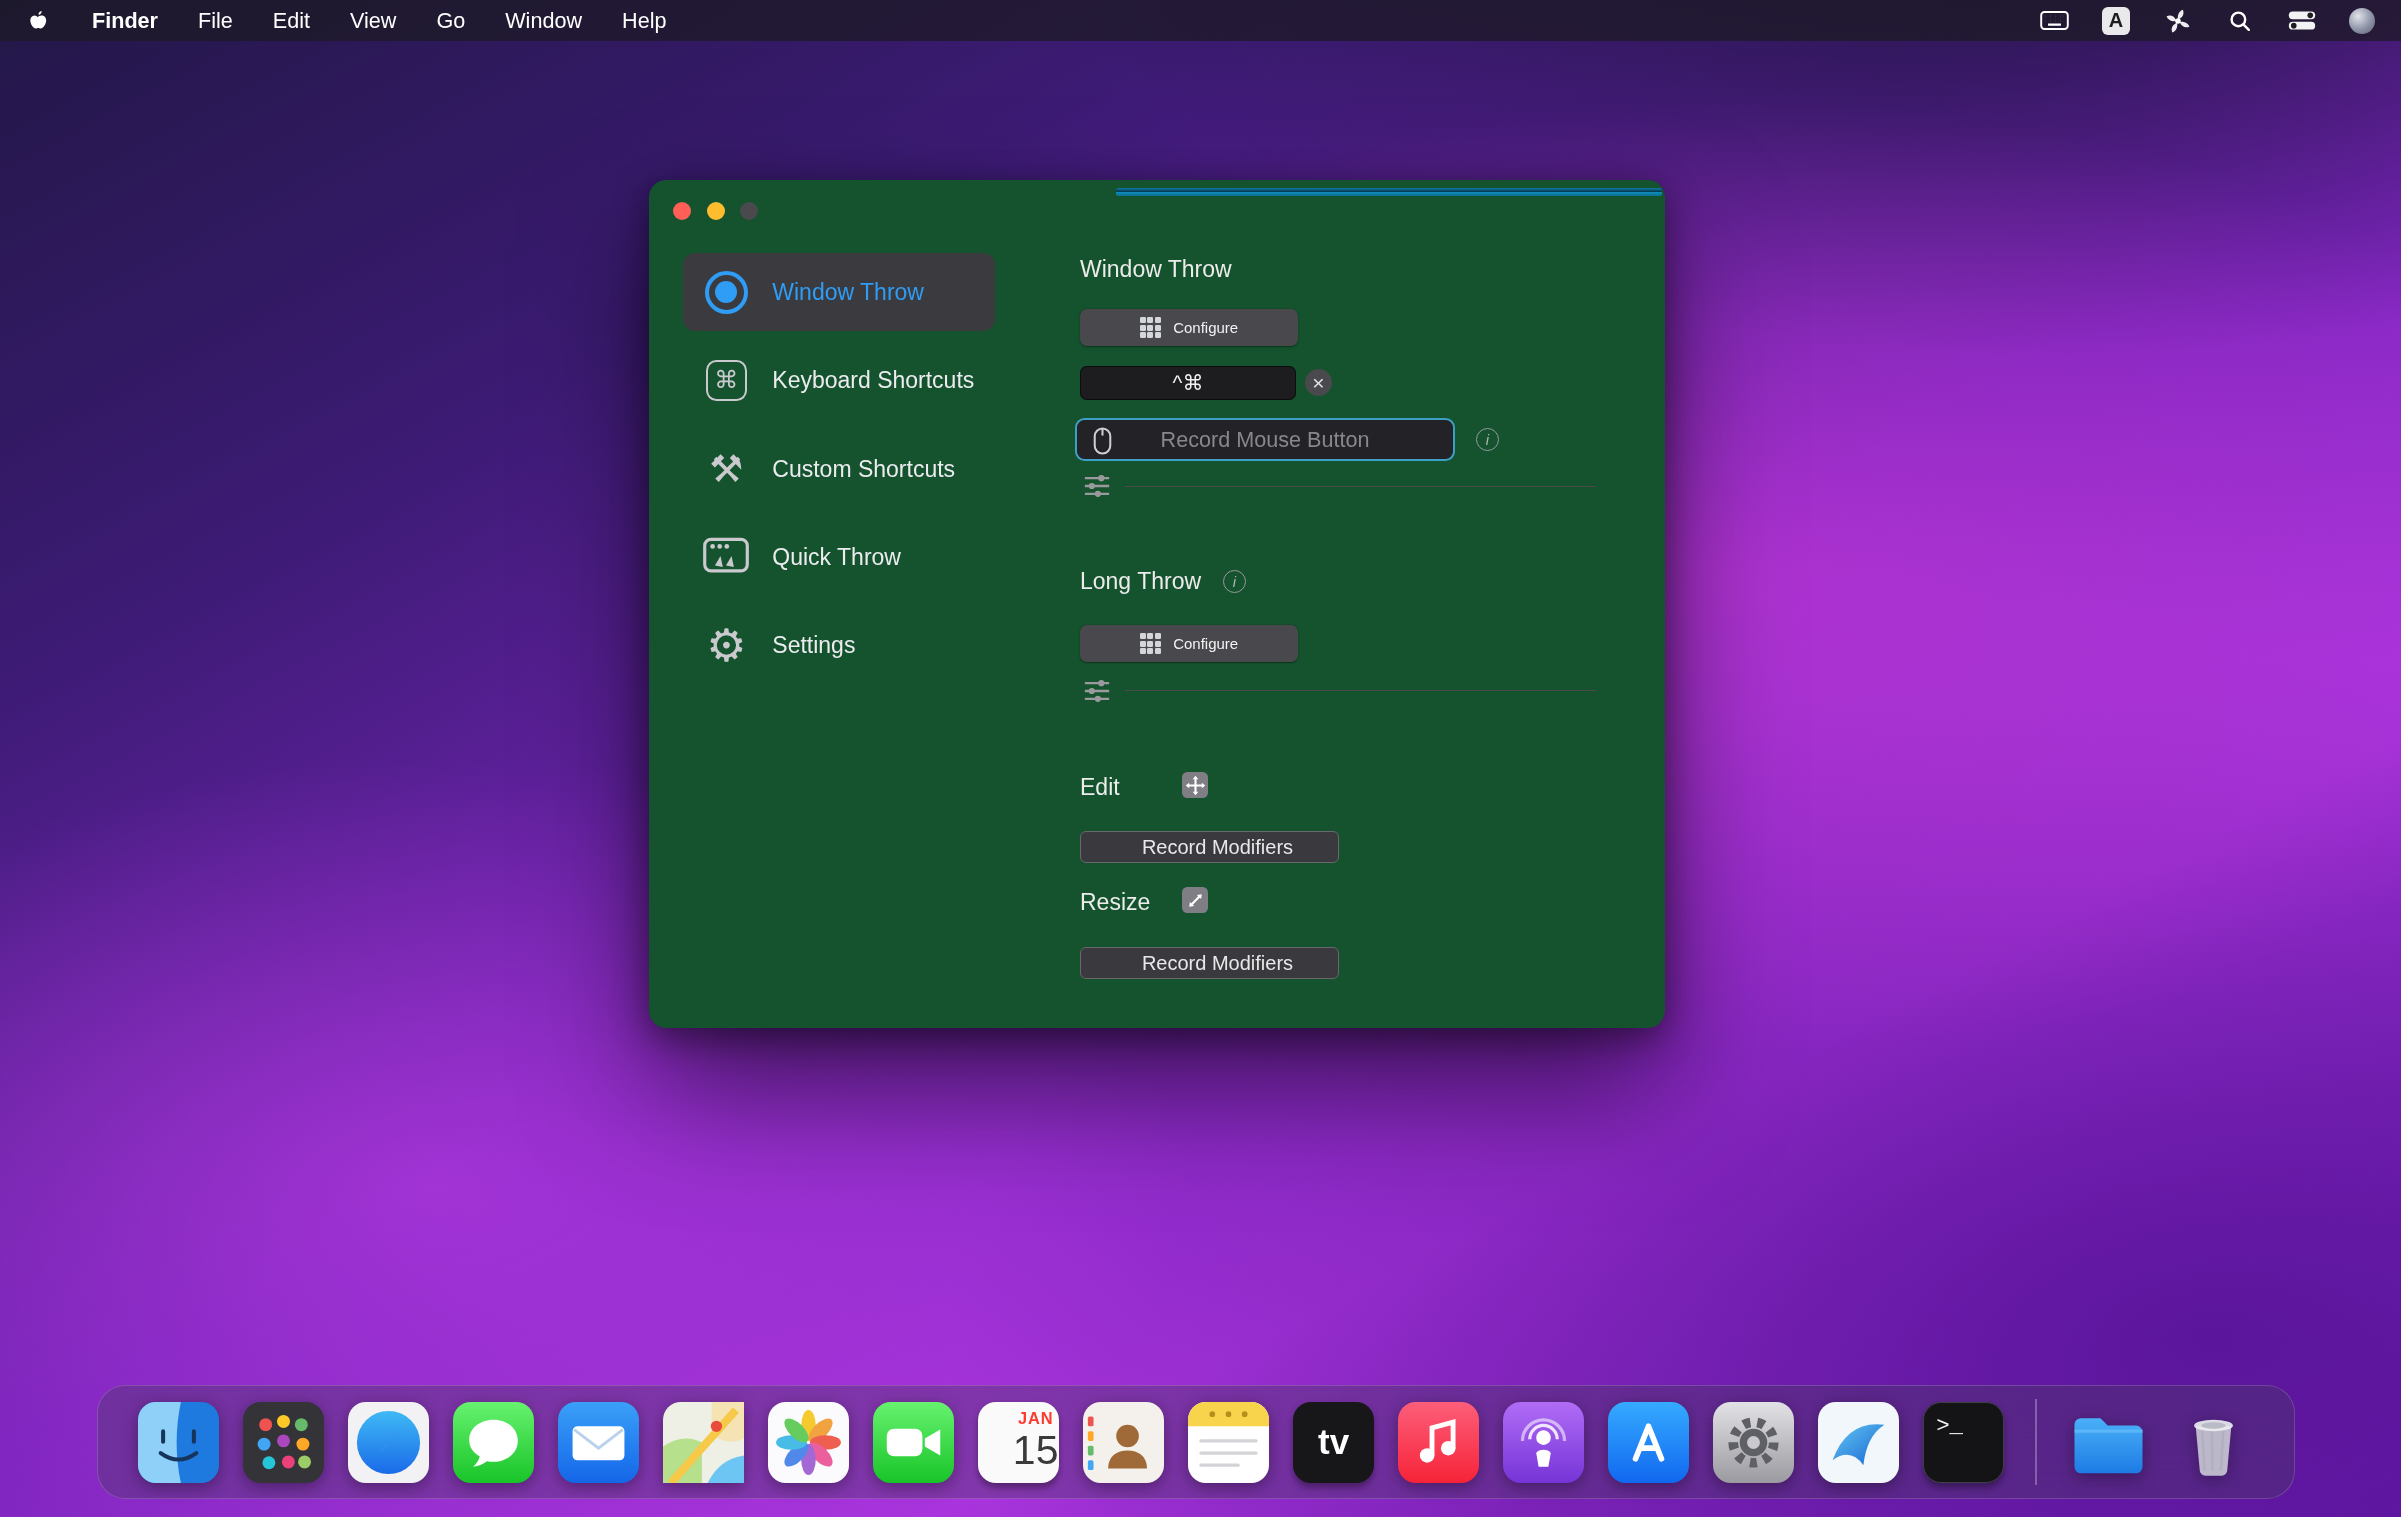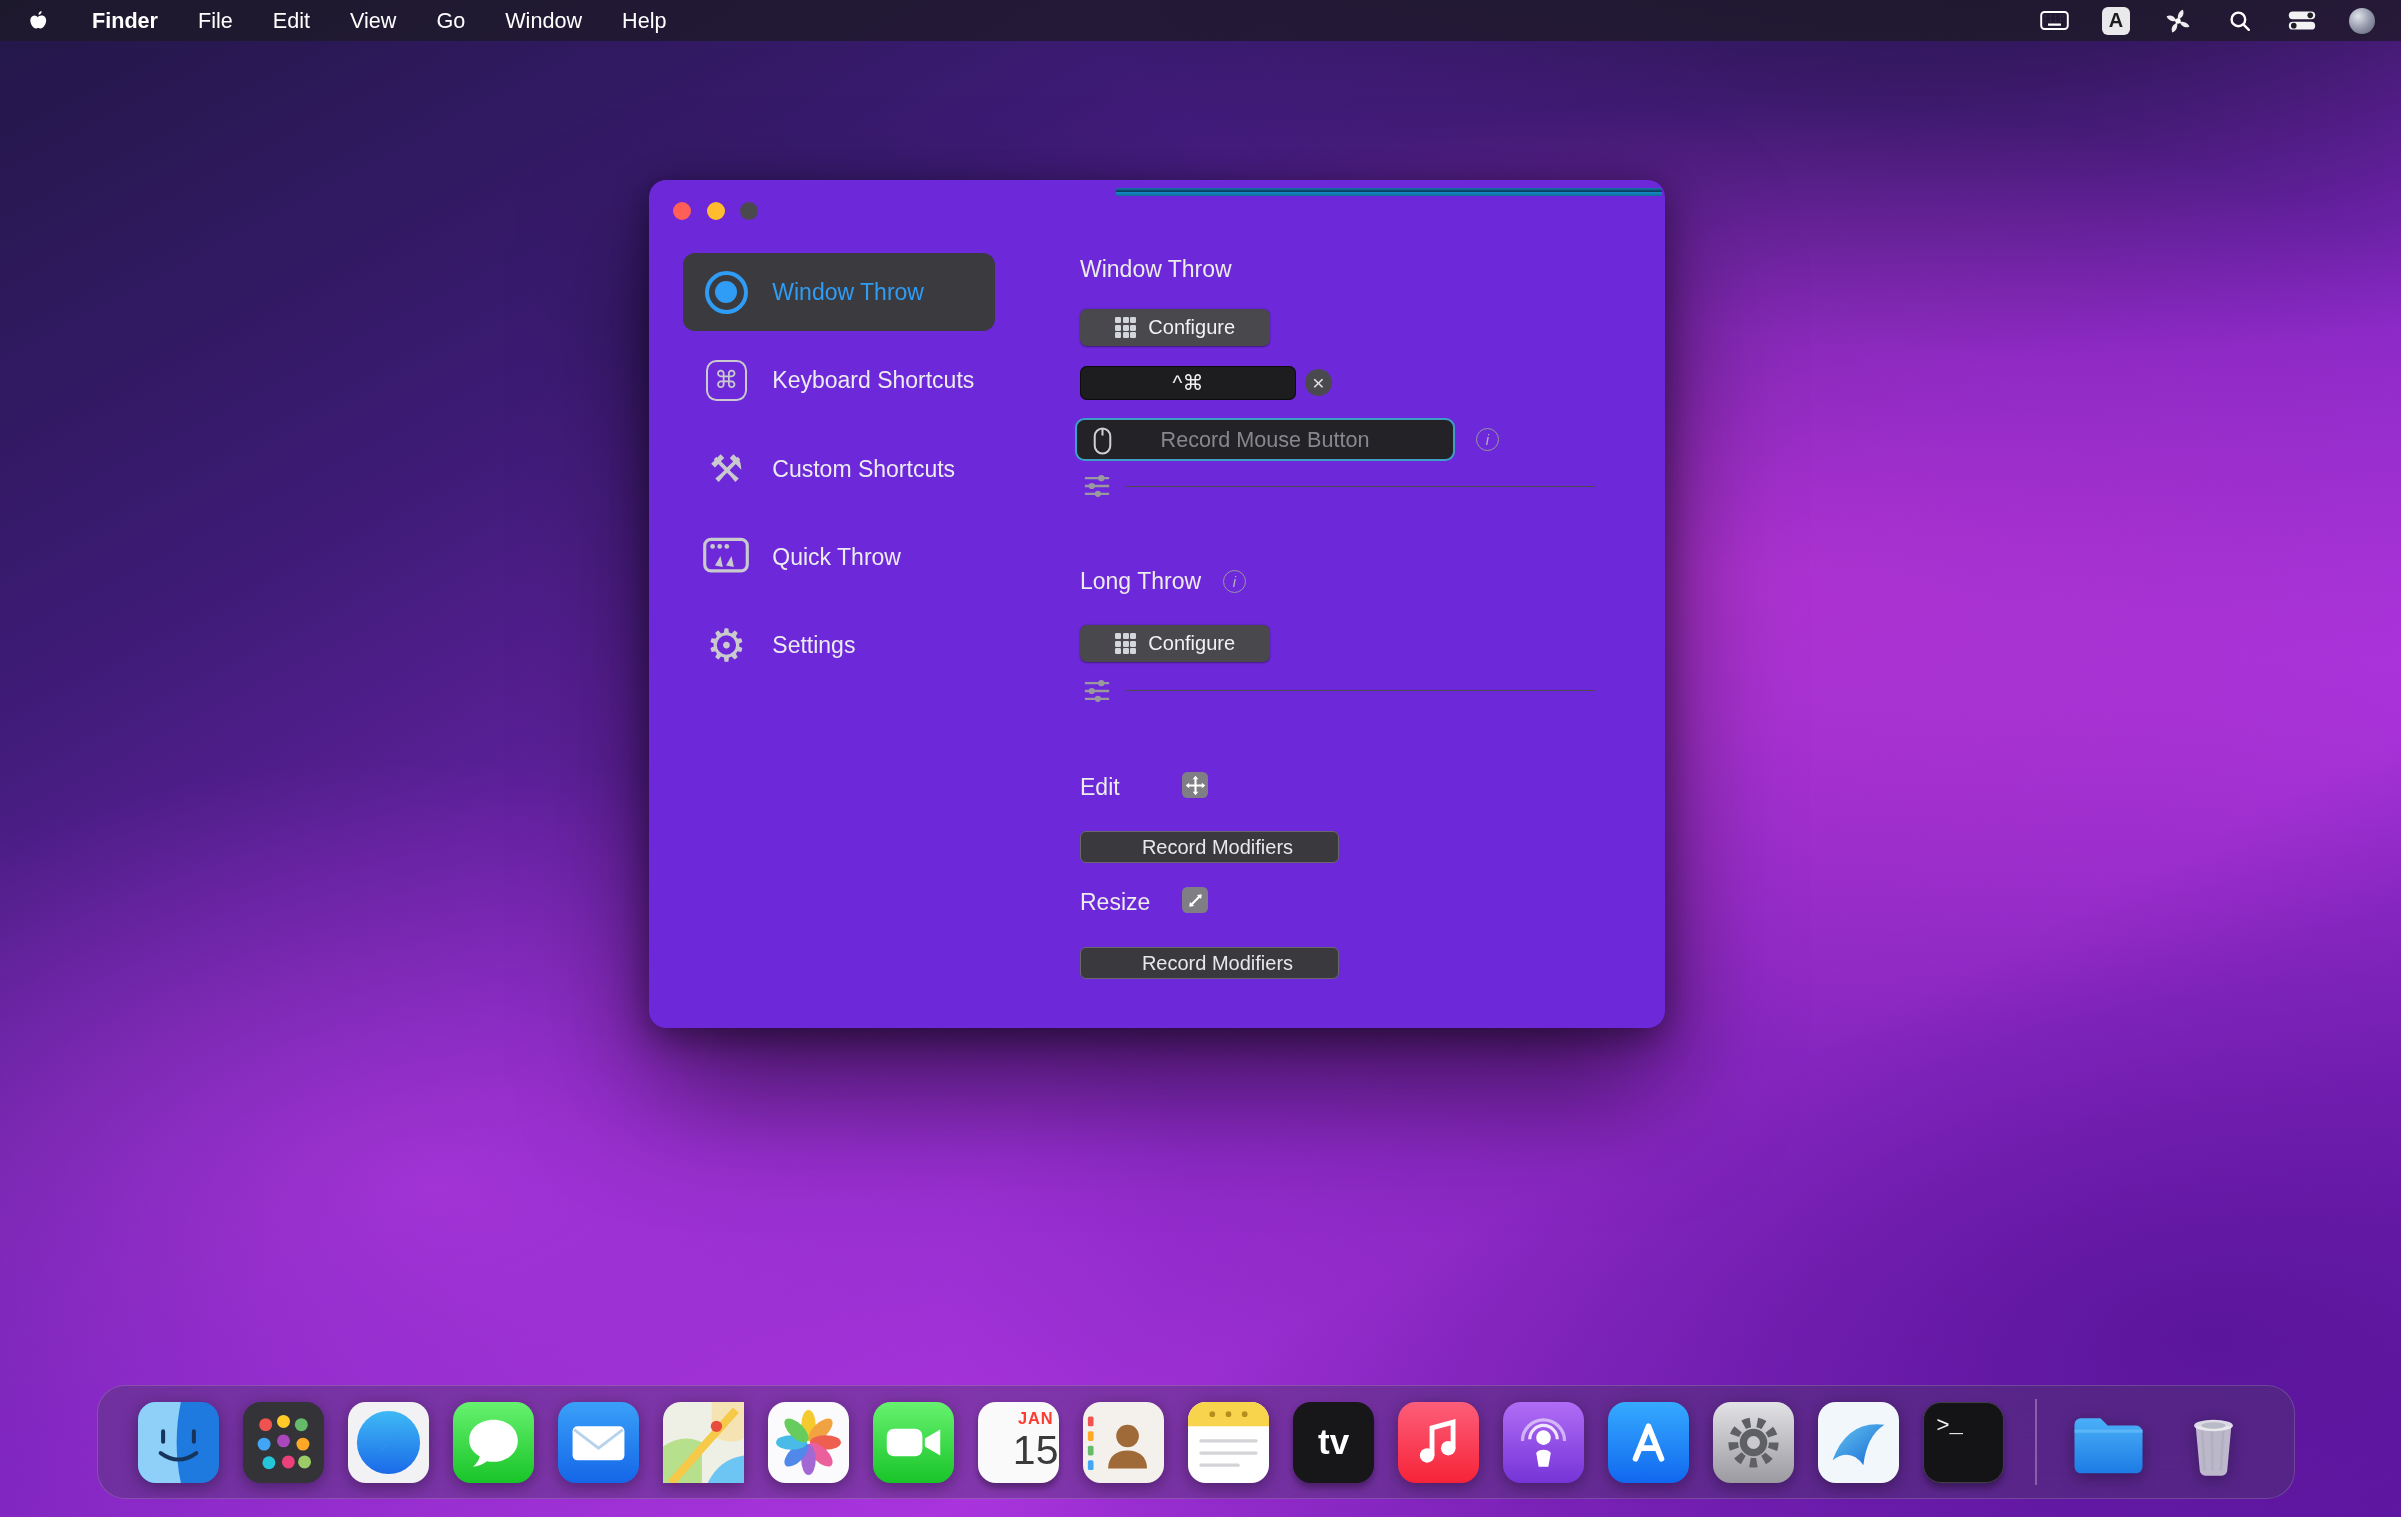--- a/index.html
+++ b/index.html
@@ -19,21 +19,21 @@
   .mb-apple{width:26px;height:26px;display:flex;align-items:center;}
   .mb-app{font-weight:bold;}
   .mb-item{cursor:default;}
   .mb-right{margin-left:auto;display:flex;align-items:center;gap:33px;}
   .mb-ic{width:29px;height:29px;display:flex;align-items:center;justify-content:center;}
   .input-box{width:28px;height:28px;background:#e9e9ec;border-radius:6px;color:#1c1c1e;
     font-weight:bold;font-size:20px;display:flex;align-items:center;justify-content:center;}
   .siri-orb{width:26px;height:26px;border-radius:50%;
     background:radial-gradient(circle at 35% 32%,#dfe3ea,#8d93a5 55%,#5a5f70);}
   
-  .window{position:absolute;left:649px;top:180px;width:1016px;height:848px;background:#6d28d9;
+  .window{position:absolute;left:649px;top:180px;width:1016px;height:848px;background:#14532d;
     border-radius:17.3px;box-shadow:0 60px 121px rgba(0,0,0,.55),0 8.6px 35px rgba(0,0,0,.45);
     z-index:10;text-align:center;}
   .titlebar-accent{position:absolute;top:7.8px;left:46%;right:2.6px;height:7.8px;border-radius:2.6px;
     background:linear-gradient(180deg,#0f7fae 0%,#063a54 45%,#0f8ec0 55%,#0a6e96 100%);opacity:.95;}
   .traffic{position:absolute;top:21.6px;width:18px;height:18px;border-radius:50%;}
   .t-red{left:24px;}  .t-yellow{left:58px;} .t-gray{left:91px;}
   
   .sb-item{position:absolute;left:34px;width:312px;height:78px;display:flex;align-items:center;
     padding-left:17.3px;box-sizing:border-box;gap:20px;border-radius:12px;color:#ececf0;font-size:23px;}
   .sb-item.selected{background:#3b3b3f;color:#2f9cf5;}
@@ -41,22 +41,22 @@
     color:#c9c9ce;}
   .record-ring{width:43px;height:43px;border:4.3px solid #2f9cf5;border-radius:50%;box-sizing:border-box;
     display:flex;align-items:center;justify-content:center;}
   .record-dot{width:22.4px;height:22.4px;border-radius:50%;background:#2f9cf5;}
   .kbd-box{width:41px;height:41px;border:2.6px solid #c9c9ce;border-radius:10.4px;box-sizing:border-box;
     display:flex;align-items:center;justify-content:center;font-size:24px;}
   .glyph-lg{font-size:38px;line-height:1;}
   .glyph-xl{font-size:45px;line-height:1;}
   
   .c-title{position:absolute;font-size:23px;color:#ececec;}
-  .configure-btn{position:absolute;width:190px;height:37px;background:#49494d;border-radius:7px;
-    display:flex;align-items:center;justify-content:center;gap:12px;color:#f2f2f4;font-size:20px;
+  .configure-btn{position:absolute;width:218px;height:37px;background:#49494d;border-radius:7px;
+    display:flex;align-items:center;justify-content:center;gap:12px;color:#f2f2f4;font-size:15px;
     box-shadow:0 0.9px 1.7px rgba(0,0,0,.4);}
   .grid-ic{display:grid;grid-template-columns:repeat(3,6px);grid-template-rows:repeat(3,6px);gap:1.7px;}
   .grid-ic i{background:#d3d6da;border-radius:1.3px;}
   .shortcut-field{position:absolute;left:431px;top:186px;width:216px;height:34px;background:#1d1d20;
     border-radius:7px;display:flex;align-items:center;justify-content:center;color:#f0f0f2;
     font-size:21px;box-shadow:inset 0 0 0 0.9px rgba(0,0,0,.6);}
   .clear-btn{position:absolute;left:656px;top:189px;width:27px;height:27px;border-radius:50%;
     background:#4a4a4e;display:flex;align-items:center;justify-content:center;color:#e2e2e5;
     font-size:21px;line-height:1;}
   .record-mouse{position:absolute;left:426px;top:238px;width:380px;height:43px;box-sizing:border-box;

